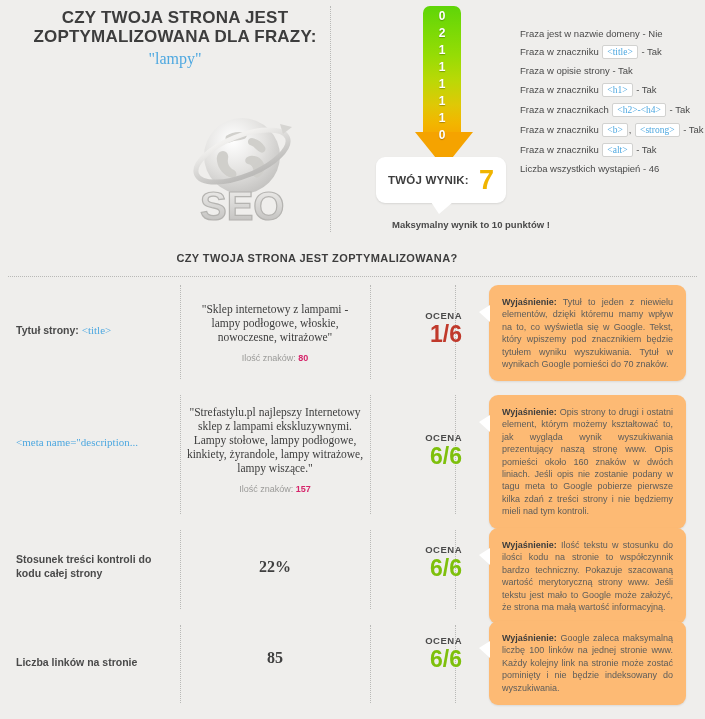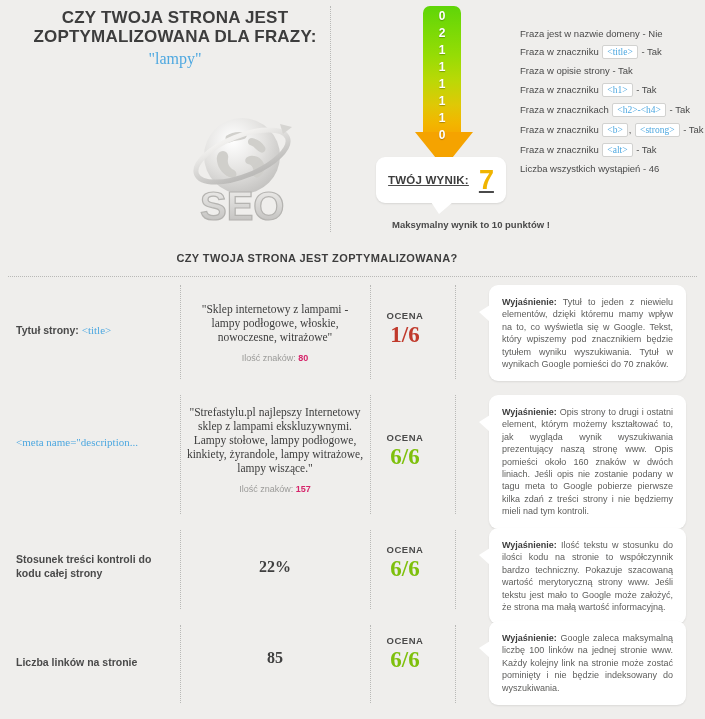--- a/index.html
+++ b/index.html
@@ -114,21 +114,20 @@
   .result-bubble {
     position: absolute;
     left: 376px; top: 157px;
     width: 130px; height: 46px;
     background: #ffffff;
     border-radius: 9px;
     box-shadow: 0 1px 2px rgba(0,0,0,.10);
     display: flex;
     align-items: center;
     justify-content: center;
-    text-decoration: underline;
   }
   .result-bubble .tail {
     position: absolute;
     left: 55px; bottom: -11px;
     width: 0; height: 0;
     border-left: 8px solid transparent;
     border-right: 14px solid transparent;
     border-top: 12px solid #ffffff;
   }
   .result-label {
@@ -228,46 +227,46 @@
     font-size: 9px;
     color: #9a9a98;
   }
   .c-value .count b {
     color: #d6246a;
     font-weight: bold;
     margin-top: 43px;
   }
   .c-score {
     position: absolute;
-    left: 364px;
+    left: 380px;
     width: 82px;
-    text-align: center;
+    text-align: right;
   }
   .c-score .ocena {
     font-size: 9.5px;
     font-weight: bold;
     letter-spacing: .5px;
     color: #4a4a4a;
   }
   .c-score .grade {
-    font-family: Liberation Serif, serif;
+    font-family: Liberation Sans, sans-serif;
     font-size: 23px;
     font-weight: bold;
     line-height: 25px;
     margin-top: 1px;
   }
   .grade-bad  { color: #c0392b; }
   .grade-good { color: #7ec00c; }
 
   .tip {
     position: absolute;
     left: 489px;
     width: 197px;
     box-sizing: border-box;
-    background: #ffffff;
+    background: #fdba74;
     border-radius: 9px;
     box-shadow: 0 1px 2px rgba(0,0,0,.09);
     padding: 11px 13px 11px 13px;
     font-size: 9px;
     line-height: 12.4px;
     color: #5d5d5b;
     text-align: justify;
   }
   .tip b { color: #3d3d3d; }
   .tip .tail {

